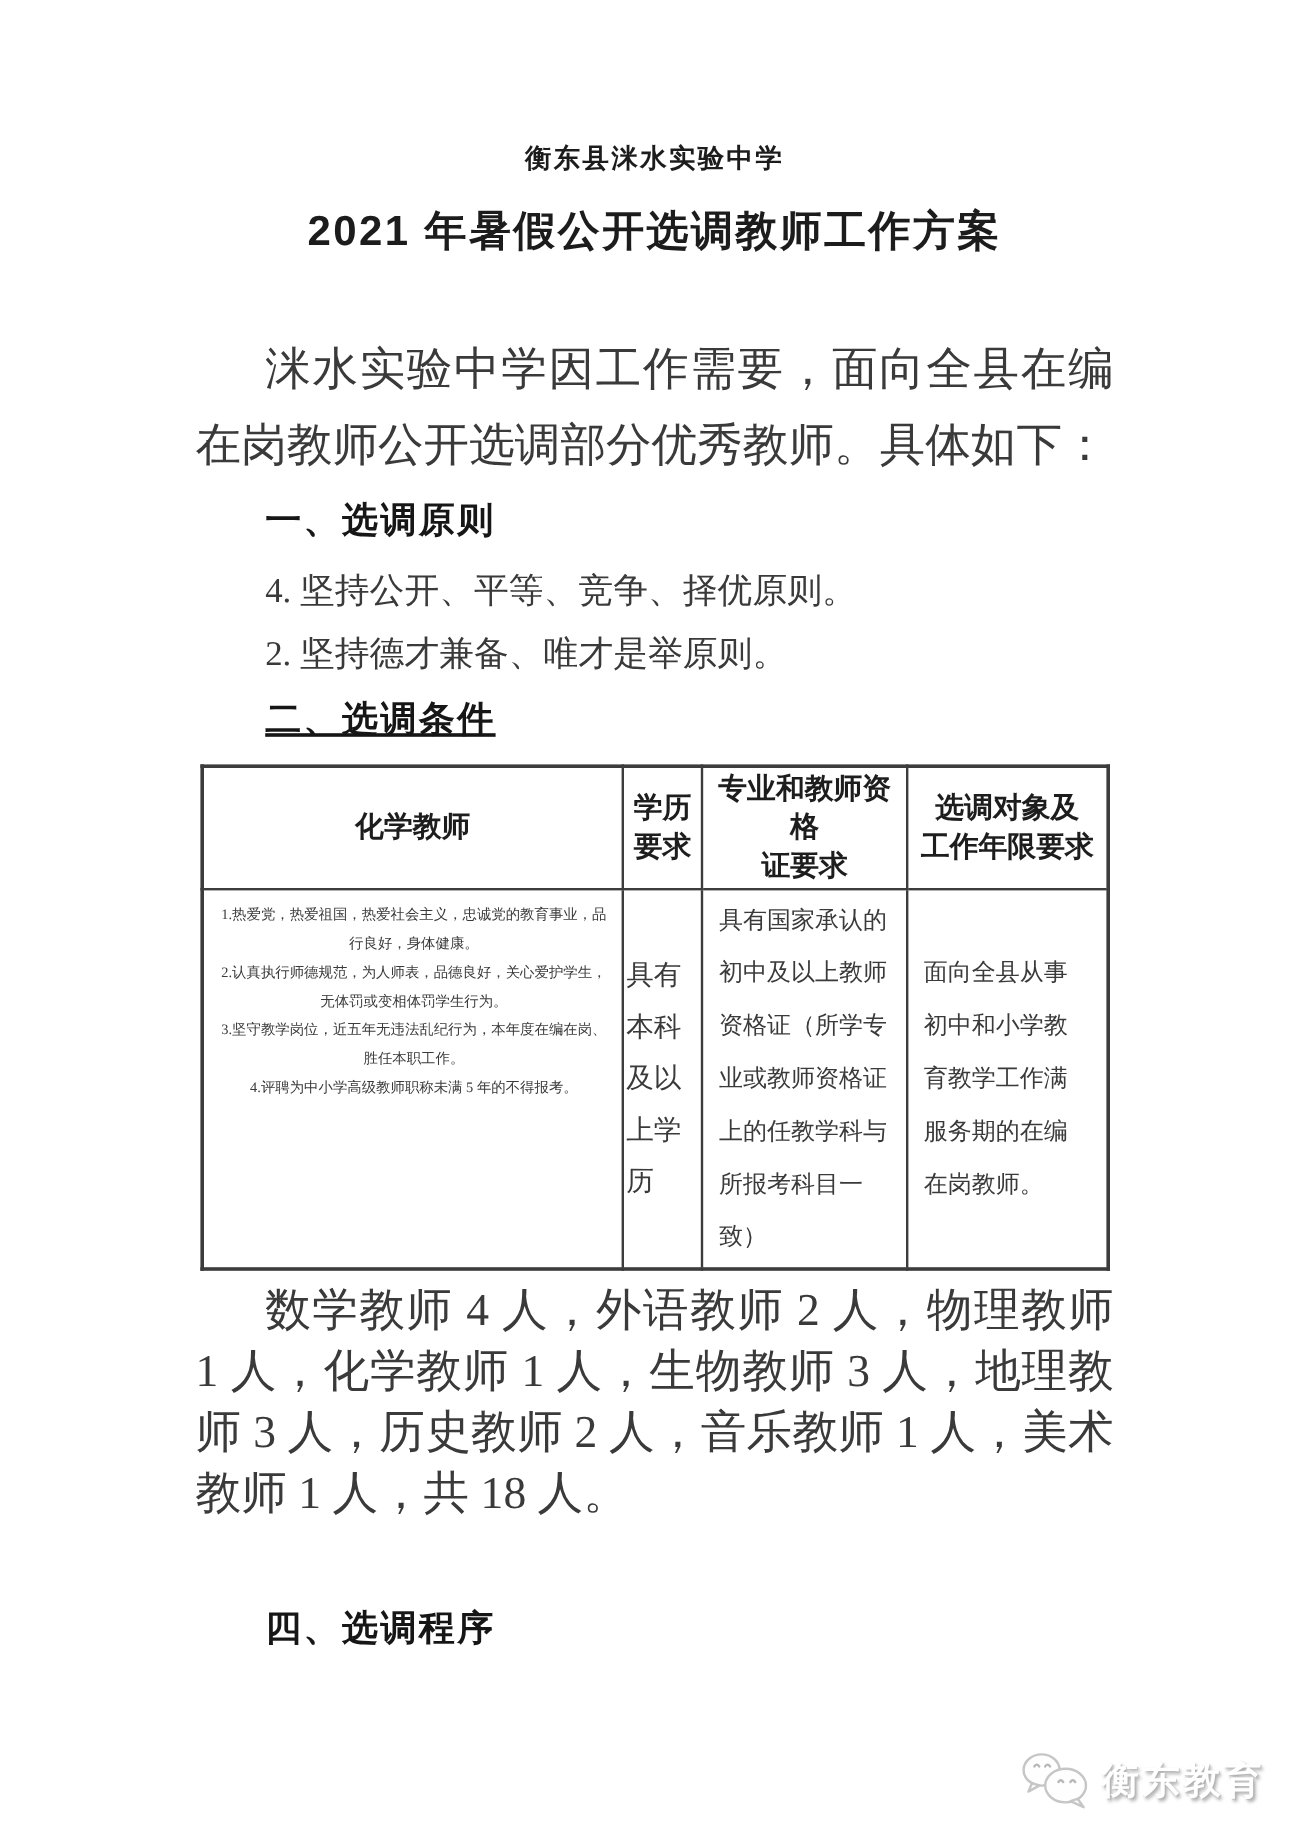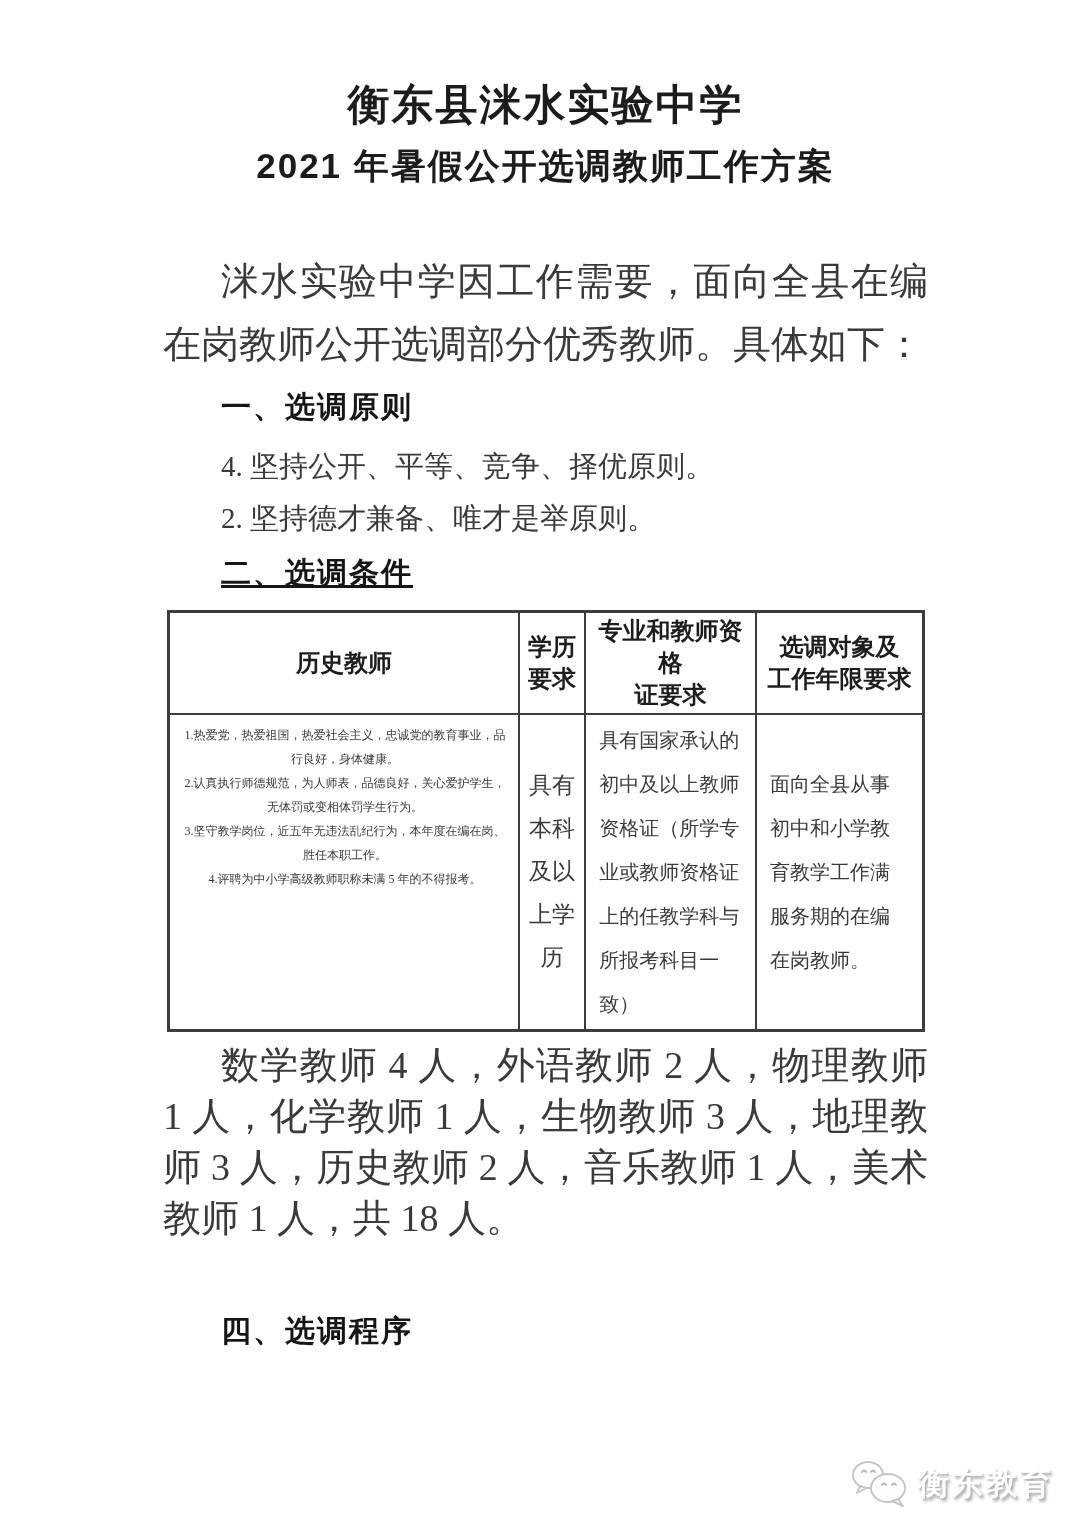--- a/index.html
+++ b/index.html
@@ -15,21 +15,21 @@
     font-family: "Liberation Serif", "DejaVu Serif", serif;
   }
   .doc-title {
     margin: 0;
     text-align: center;
     font-family: "Liberation Sans", "DejaVu Sans", sans-serif;
     font-weight: bold;
     color: #1c1c1c;
     letter-spacing: 2px;
   }
-  .doc-title.line1 { padding-top: 82px; font-size: 42px; line-height: 46px; }
+  .doc-title.line1 { padding-top: 109px; font-size: 22px; line-height: 46px; }
   .doc-title.line2 { margin-top: 14px; font-size: 35px; line-height: 48px; }
   .para {
     margin: 0;
     font-size: 38px;
     line-height: 63px;
     text-align: justify;
     text-indent: 58px;
     color: #3a3a3a;
   }
   .intro { margin-top: 60px; }
@@ -84,21 +84,20 @@
   .cond-table td { height: 316px; color: #3a3a3a; }
   td.col-basic { vertical-align: top; padding: 8px 10px 4px 12px; }
   td.col-basic p {
     margin: 0;
     font-size: 12px;
     line-height: 24px;
     text-align: center;
   }
   td.col-edu {
     vertical-align: middle;
-    text-align: center;
     font-size: 23px;
     line-height: 43px;
     white-space: pre-line;
     padding: 0 2px;
   }
   td.col-cert, td.col-target {
     vertical-align: middle;
     font-size: 20px;
     line-height: 44px;
     padding: 0 13px;
@@ -141,21 +140,21 @@
 
   <table class="cond-table">
     <colgroup>
       <col style="width:46.4%">
       <col style="width:8.8%">
       <col style="width:22.6%">
       <col style="width:22.2%">
     </colgroup>
     <thead>
       <tr>
-        <th>历史教师</th>
+        <th>化学教师</th>
         <th>学历
 要求</th>
         <th>专业和教师资格
 证要求</th>
         <th>选调对象及
 工作年限要求</th>
       </tr>
     </thead>
     <tbody>
       <tr>

